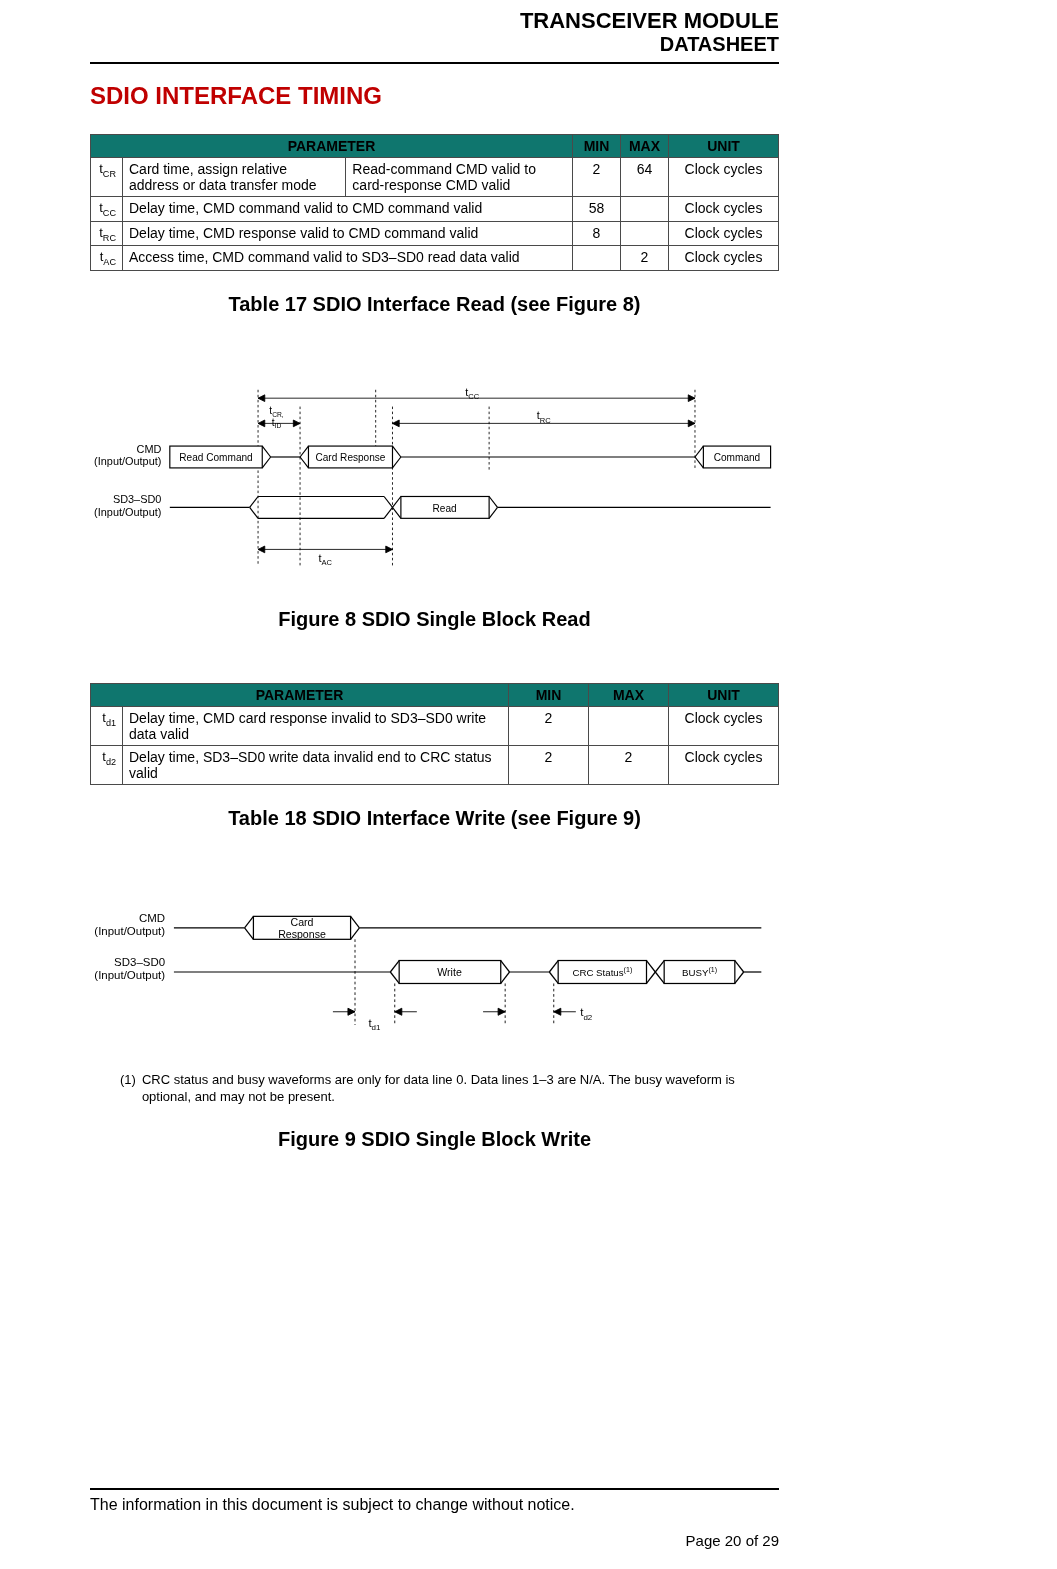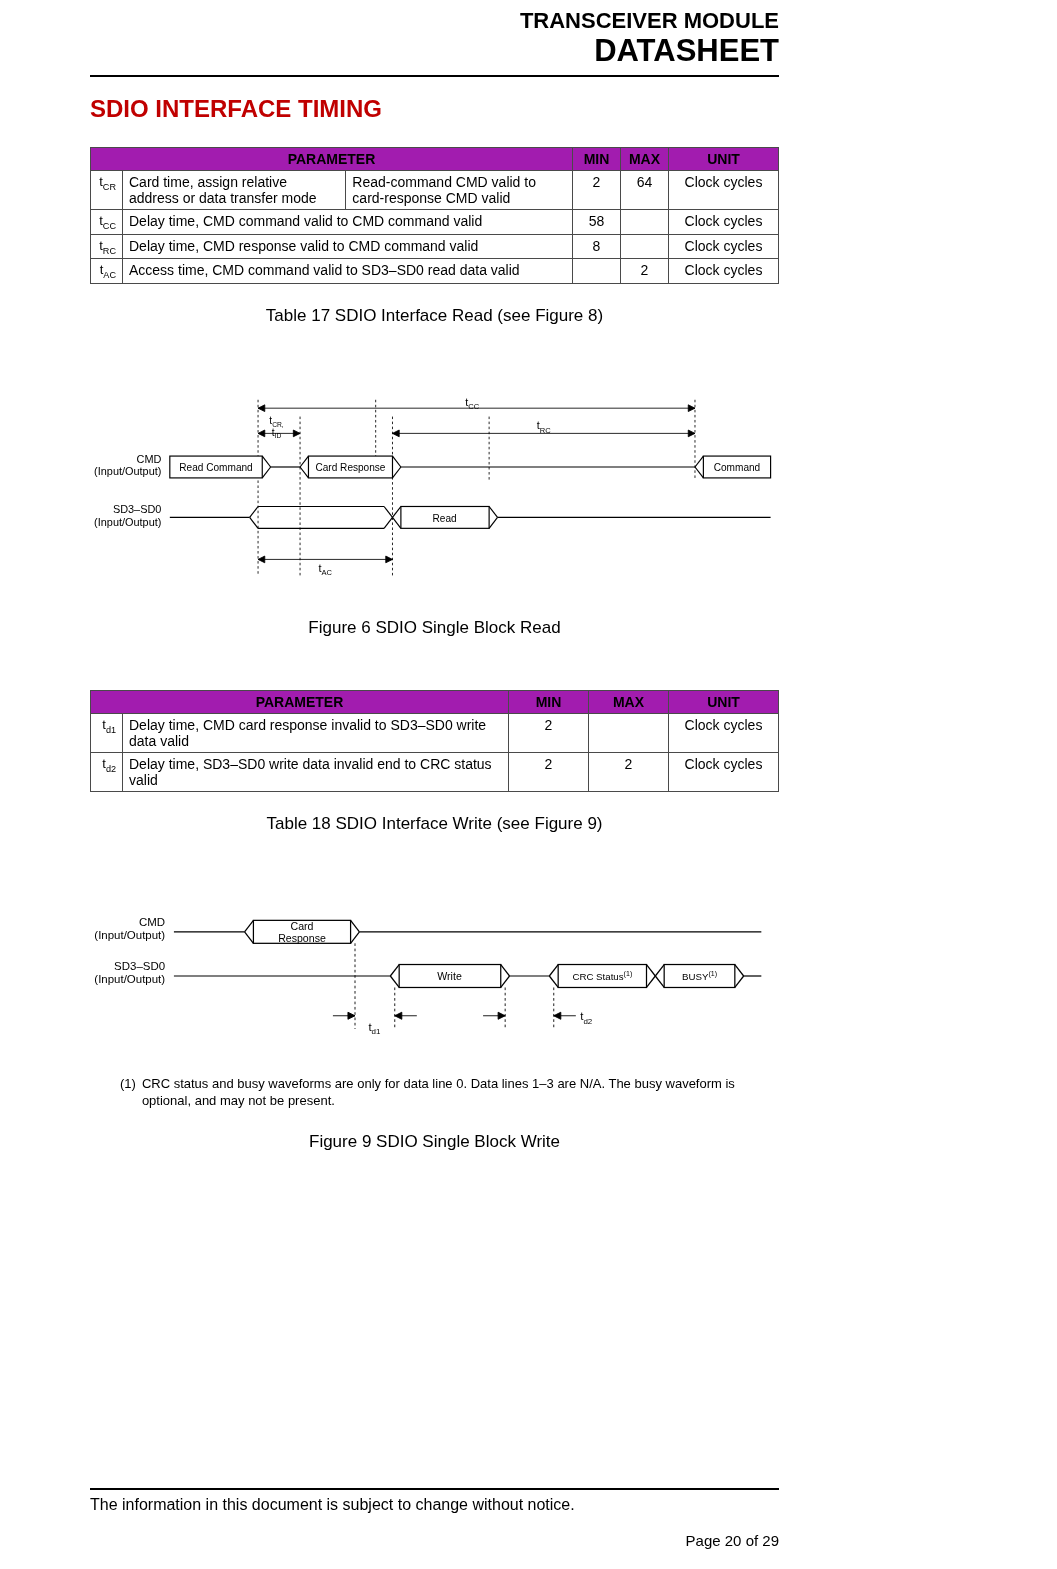--- a/index.html
+++ b/index.html
@@ -18,21 +18,21 @@
     position: relative;
     display: flex;
     flex-direction: column;
   }
   .header-block {
     text-align: right;
     font-weight: bold;
     font-size: 22px;
     line-height: 1.15;
   }
-  .header-line2 { font-size: 31px; }
+  .header-line2 { font-size: 20px; }
   .hr-thick {
     border: none;
     border-top: 2px solid #000;
     margin: 6px 0 14px 0;
   }
   .section-title {
     color: #c00000;
     font-weight: bold;
     font-size: 24px;
     margin: 4px 0 24px 0;
@@ -43,30 +43,30 @@
     font-size: 14px;
   }
   table.data th, table.data td {
     border: 1px solid #4a4a4a;
     padding: 3px 6px;
     vertical-align: top;
   }
   table.data th {
     font-weight: bold;
     text-align: center;
-    background: #a21caf;
+    background: #0f766e;
   }
   .col-param { text-align: left; }
   .col-sym { width: 32px; text-align: right; font-size: 13px; white-space: nowrap; }
   .col-min, .col-max { width: 48px; text-align: center; }
   .col-unit { width: 110px; text-align: center; }
   .caption {
     text-align: center;
-    font-weight: normal;
-    font-size: 17px;
+    font-weight: bold;
+    font-size: 20px;
     margin: 22px 0;
   }
   .figure-wrap { display: flex; justify-content: center; margin: 40px 0 8px; }
   svg.fig { font-family: Arial, sans-serif; }
   .footnote {
     font-size: 13px;
     margin: 12px 30px 0 30px;
     display: flex;
     gap: 6px;
     line-height: 1.3;
@@ -220,21 +220,21 @@
       <text x="422" y="150" text-anchor="middle" font-size="12">Read</text>
 
       <g stroke="#000" fill="none">
         <line x1="200" y1="195" x2="360" y2="195"></line>
         <polygon points="200,195 208,191 208,199" fill="#000"></polygon>
         <polygon points="360,195 352,191 352,199" fill="#000"></polygon>
       </g>
       <text x="280" y="210" text-anchor="middle" font-size="13"><tspan>t</tspan><tspan dy="4" font-size="9">AC</tspan></text>
     </svg>
   </div>
-  <div class="caption">Figure 6 SDIO Single Block Read</div>
+  <div class="caption">Figure 8 SDIO Single Block Read</div>
 
   <table class="data" style="margin-top:30px">
     <thead>
       <tr>
         <th colspan="2" class="col-param" style="text-align:center">PARAMETER</th>
         <th style="width:80px">MIN</th>
         <th style="width:80px">MAX</th>
         <th class="col-unit" style="text-align:center">UNIT</th>
       </tr>
     </thead>

